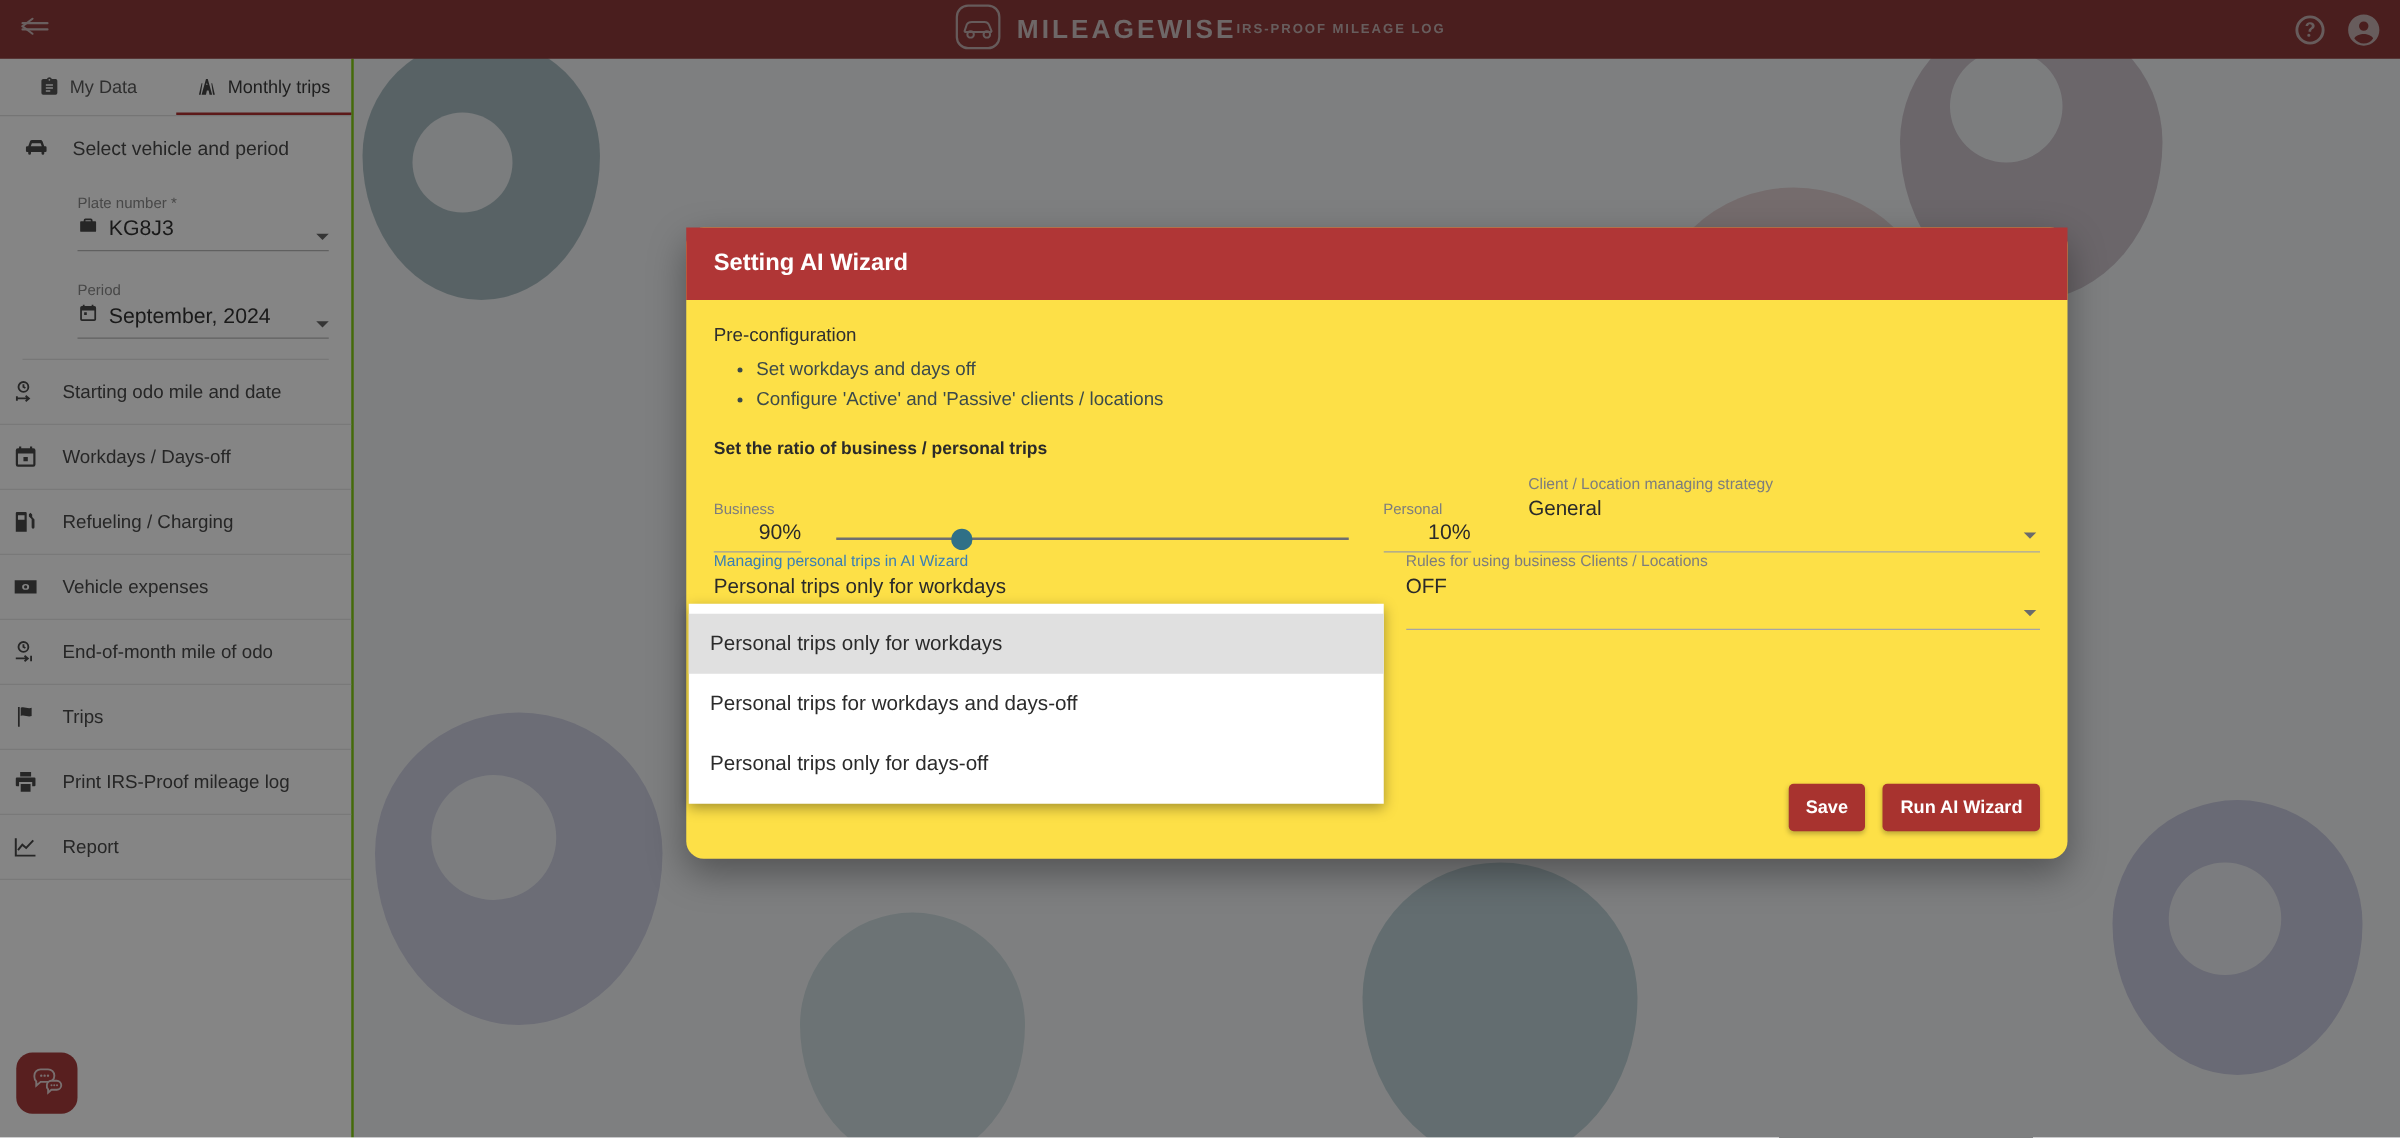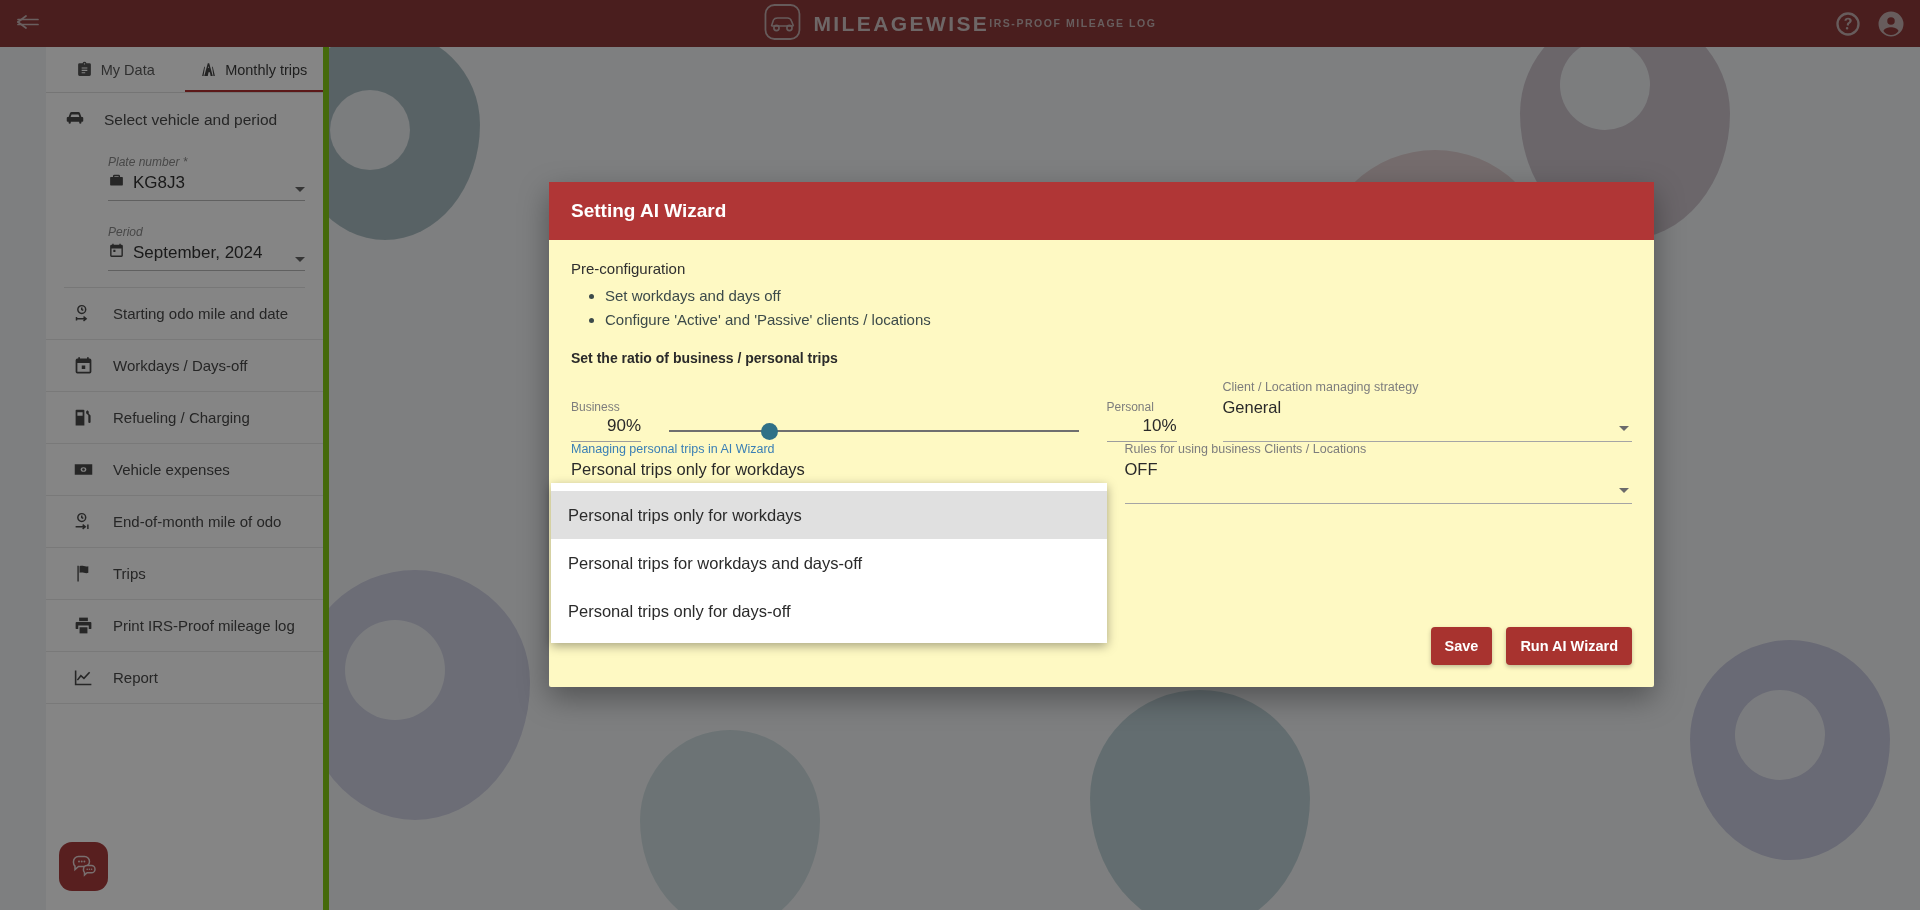--- a/index.html
+++ b/index.html
@@ -48,22 +48,21 @@
     position: absolute; right: 14px; top: 0; height: 47px;
     display: flex; align-items: center; gap: 14px;
   }
   .topbar-right .ticon { cursor: pointer; display: flex; }
 
   
   .sidebar {
     position: absolute; top: 47px; left: 0; width: 283px; height: 863px;
     background: #ffffff;
     z-index: 4;
-    border-right: 6px solid #84cc16;
-    margin-left: 46px;
+    border-right: 2px solid #84cc16;
   }
   .tabs { display: flex; height: 46px; align-items: stretch; }
   .tab {
     flex: 1; display: flex; align-items: center; justify-content: center; gap: 8px;
     font-size: 14.5px; color: #5b5b5b; cursor: pointer;
     border-bottom: 1px solid #e0e0e0;
     position: relative;
   }
   .tab.active { color: #3c3c3c; }
   .tab.active::after {
@@ -73,36 +72,36 @@
 
   .sb-head {
     display: flex; align-items: center; gap: 18px;
     padding: 0 18px; height: 54px;
     color: #4a4a4a; font-size: 15.5px;
   }
   .field-wrap { padding: 0 18px 0 62px; }
   .field {
     position: relative; padding-top: 8px; margin-bottom: 16px;
   }
-  .field-label { font-size: 12px; color: #8a8a8a; margin-bottom: 3px; font-style: italic; }
+  .field-label { font-size: 12px; color: #8a8a8a; margin-bottom: 3px; }
   .field-value {
     display: flex; align-items: center; gap: 8px;
     font-size: 17px; color: #333; padding-bottom: 6px;
     border-bottom: 1px solid #b9b9b9;
   }
   .field-caret {
     position: absolute; right: 0; bottom: 9px;
     width: 0; height: 0;
     border-left: 5px solid transparent; border-right: 5px solid transparent;
     border-top: 5px solid #666;
   }
   .sb-divider { height: 1px; background: #e4e4e4; margin: 0 18px; }
   .sb-item {
     display: flex; align-items: center; gap: 18px;
-    padding: 0 25px; height: 52px;
+    padding: 0 8px; height: 52px;
     color: #4a4a4a; font-size: 15px; cursor: pointer;
     border-bottom: 1px solid #e8e8e8;
   }
   .sb-item .ic { width: 24px; display: flex; align-items: center; justify-content: center; }
 
   .chat-fab {
     position: absolute; left: 13px; bottom: 19px;
     width: 49px; height: 49px; border-radius: 13px;
     background: #a93c3c;
     display: flex; align-items: center; justify-content: center;
@@ -110,24 +109,24 @@
   }
 
   
   .overlay {
     position: absolute; inset: 0; background: rgba(0,0,0,0.48); z-index: 20;
   }
 
   
   .modal {
     position: absolute; left: 549px; top: 182px; width: 1105px;
-    background: #fef9c3;
+    background: #fde047;
     z-index: 25;
     box-shadow: 0 11px 30px rgba(0,0,0,0.35);
-    border-radius: 2px;
+    border-radius: 14px;
   }
   .modal-header {
     background: #b03636; height: 58px;
     display: flex; align-items: center; padding: 0 22px;
     color: #ffffff; font-size: 19px; font-weight: bold;
   }
   .modal-body { padding: 20px 22px 14px 22px; }
   .sec-title { font-size: 15px; color: #2f2f2f; margin-bottom: 10px; }
   .bullets { margin: 0 0 22px 34px; color: #3c4a4a; font-size: 15px; }
   .bullets li { margin-bottom: 7px; }

